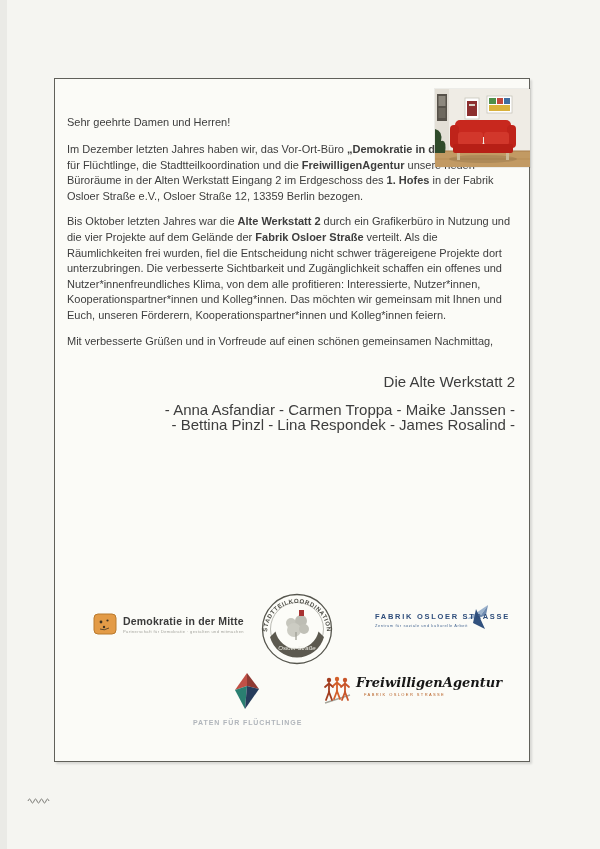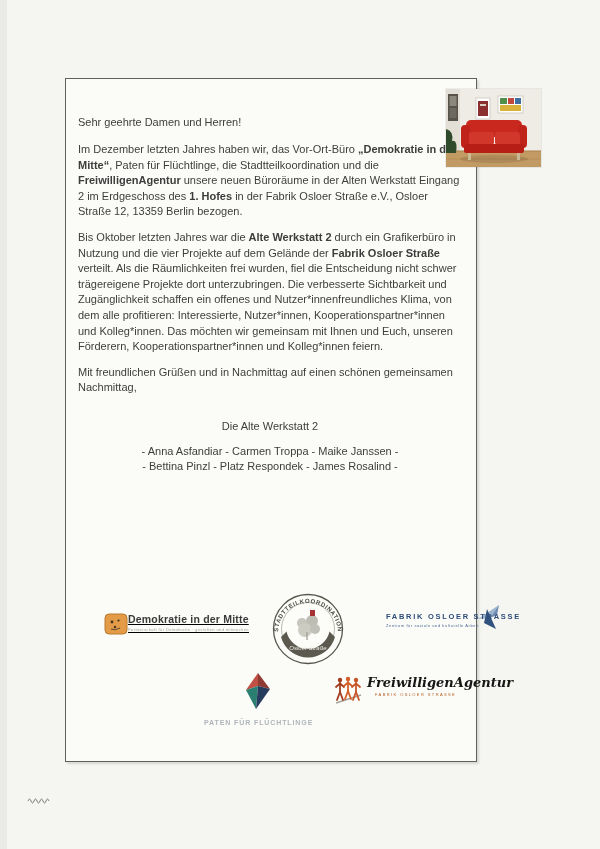--- a/index.html
+++ b/index.html
@@ -3,39 +3,39 @@
 <meta charset="utf-8">
 <style>
   html,body{margin:0;padding:0;}
   body{
     width:600px;height:849px;position:relative;overflow:hidden;
     background:#f5f5f1;
     font-family:"Liberation Sans", sans-serif;
   }
   .scan-edge{position:absolute;left:0;top:0;width:7px;height:849px;background:rgba(0,0,0,0.045);}
   .letter{
-    position:absolute;left:65px;top:78px;width:412px;height:684px;
+    position:absolute;left:54px;top:78px;width:476px;height:684px;
     background:#fbfbf7;border:1px solid #60605a;
     box-shadow:2px 2px 2px rgba(0,0,0,0.12);
     box-sizing:border-box;
   }
   .content{padding:0 14px 0 12px;}
   .photo{position:absolute;left:380px;top:10px;width:95px;height:78px;box-shadow:0 0 0 1px rgba(0,0,0,0.06);}
   .greet{font-size:11px;line-height:15px;color:#3d3d3d;margin:0 0 10px 0;}
   .greet.first{margin-top:36px;}
   .p{font-size:11px;line-height:15.6px;color:#3d3d3d;margin:0 0 10px 0;}
   .p.p1{margin-top:12px;}
   .sb{font-weight:bold;}
   .email-link{color:#336a9e;text-decoration:underline;cursor:pointer;}
-  .sig{text-align:center;font-size:11px;color:#3d3d3d;}
+  .sig{text-align:right;font-size:15px;color:#3d3d3d;}
   .sig-org{margin-top:24px;}
   .sig-names{margin-top:12px;line-height:15px;}
   
   .logo{position:absolute;}
-  .logo-demokratie{left:38px;top:534px;display:flex;align-items:flex-start;text-decoration:underline;}
+  .logo-demokratie{left:38px;top:534px;display:flex;align-items:center;gap:6px;}
   .logo-demokratie .txt .name{font-size:10.5px;font-weight:bold;color:#3a3a3a;letter-spacing:0.2px;}
   .logo-demokratie .txt .tag{font-size:4px;color:#a3a39c;letter-spacing:0.4px;margin-top:2px;white-space:nowrap;}
   .logo-stamp{left:205px;top:513px;width:74px;height:74px;}
   .logo-fabrik{left:320px;top:533px;width:130px;}
   .logo-fabrik .name{font-size:7.5px;font-weight:bold;letter-spacing:1.7px;color:#2e4d7b;position:relative;z-index:2;white-space:nowrap;}
   .logo-fabrik .tag{font-size:4px;letter-spacing:0.55px;color:#4a6a94;margin-top:2px;position:relative;z-index:2;white-space:nowrap;}
   .logo-fabrik .shape{position:absolute;right:16px;top:-8px;z-index:1;}
   .logo-paten{left:138px;top:592px;width:108px;text-align:center;}
   .logo-paten .name{font-size:7px;letter-spacing:0.9px;color:#b0b5bb;font-weight:bold;margin-top:4px;white-space:nowrap;}
   .logo-freiwilligen{left:268px;top:596px;display:flex;align-items:flex-start;gap:3px;}
@@ -83,27 +83,27 @@
 
   <div class="content">
     <p class="greet first">Sehr geehrte Damen und Herren!</p>
 
     <p class="p p1"><span>Im Dezember letzten Jahres haben wir, das Vor-Ort-Büro </span><span class="sb">„Demokratie in der Mitte“</span><span>, Paten für Flüchtlinge, die Stadtteilkoordination und die </span><span class="sb">FreiwilligenAgentur</span><span> unsere neuen Büroräume in der Alten Werkstatt Eingang 2 im Erdgeschoss des </span><span class="sb">1. Hofes</span><span> in der Fabrik Osloer Straße e.V., Osloer Straße 12, 13359 Berlin bezogen.</span></p>
 
 
     <p class="p"><span>Bis Oktober letzten Jahres war die </span><span class="sb">Alte Werkstatt 2</span><span> durch ein Grafikerbüro in Nutzung und die vier Projekte auf dem Gelände der </span><span class="sb">Fabrik Osloer Straße</span><span> verteilt. Als die Räumlichkeiten frei wurden, fiel die Entscheidung nicht schwer trägereigene Projekte dort unterzubringen. Die verbesserte Sichtbarkeit und Zugänglichkeit schaffen ein offenes und Nutzer*innenfreundliches Klima, von dem alle profitieren: Interessierte, Nutzer*innen, Kooperationspartner*innen und Kolleg*innen. Das möchten wir gemeinsam mit Ihnen und Euch, unseren Förderern, Kooperationspartner*innen und Kolleg*innen feiern.</span></p>
 
 
-    <p class="p">Mit freundlichen Grüßen und in Nachmittag auf einen schönen gemeinsamen Nachmittag,</p>
+    <p class="p">Mit verbesserte Grüßen und in Vorfreude auf einen schönen gemeinsamen Nachmittag,</p>
 
     <div class="sig">
       <div class="sig-org">Die Alte Werkstatt 2</div>
       <div class="sig-names">
         <div>- Anna Asfandiar - Carmen Troppa - Maike Janssen -</div>
-        <div>- Bettina Pinzl - Platz Respondek - James Rosalind -</div>
+        <div>- Bettina Pinzl - Lina Respondek - James Rosalind -</div>
       </div>
     </div>
   </div>
 
   <div class="logo logo-demokratie">
     <svg width="24" height="22" viewBox="0 0 24 22">
       <rect x="1" y="1" width="22" height="20" rx="4" fill="#e39b47" stroke="#b97a2e" stroke-width="1"></rect>
       <circle cx="8" cy="9" r="1.4" fill="#3f3322"></circle>
       <circle cx="14.5" cy="7.5" r="1.1" fill="#3f3322"></circle>
       <circle cx="11" cy="14" r="1.2" fill="#3f3322"></circle>

